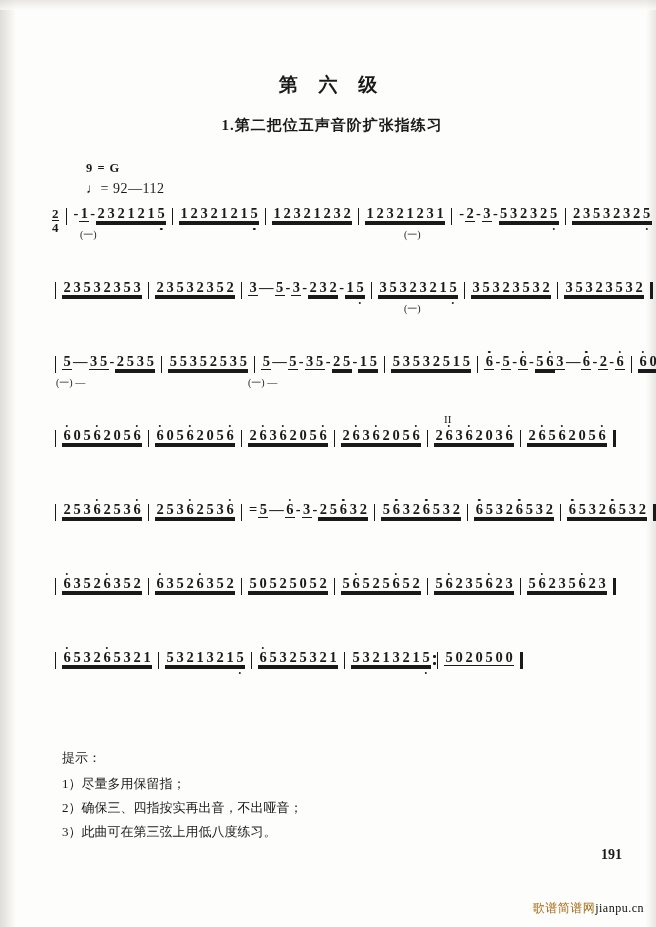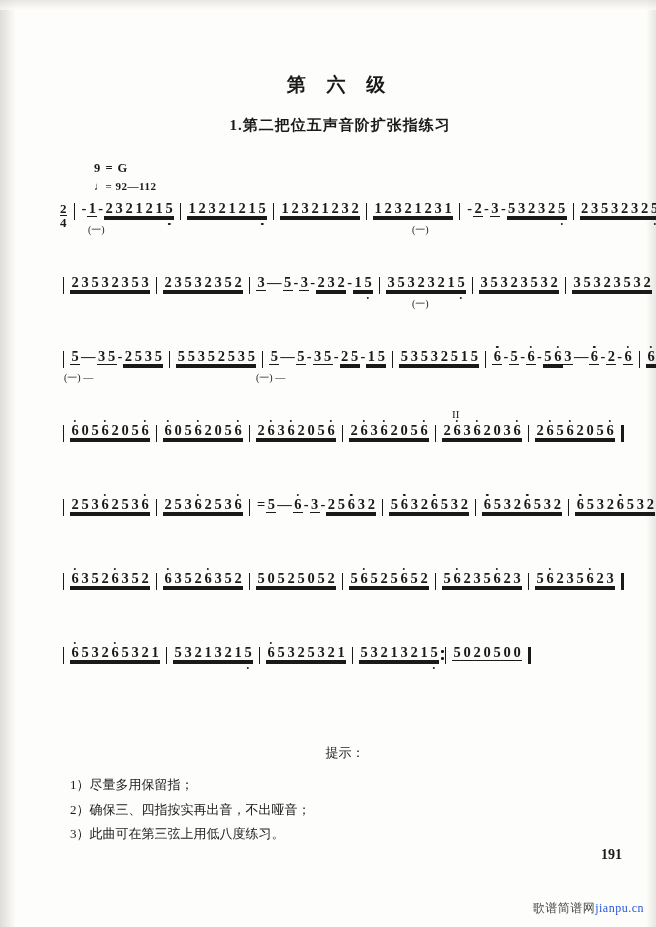--- a/index.html
+++ b/index.html
@@ -38,21 +38,21 @@
   .edge-top {
     position: absolute;
     left: 0; top: 0;
     width: 656px; height: 10px;
     background: linear-gradient(to bottom, #e0ded9, #fdfdfb);
     opacity: .7;
   }
 
   .content {
     position: absolute;
-    left: 60px;
+    left: 52px;
     top: 0;
     width: 560px;
     height: 920px;
   }
 
   .grade-title {
     text-align: center;
     font-size: 19px;
     font-weight: bold;
     letter-spacing: 8px;
@@ -71,23 +71,22 @@
     margin-top: 24px;
     margin-left: 34px;
     font-size: 12.5px;
     line-height: 1.55;
   }
   .meta .key {
     font-weight: bold;
     letter-spacing: 1px;
   }
   .meta .tempo {
-    font-size: 11px;
+    font-size: 14px;
     letter-spacing: 0.5px;
-    font-weight: bold;
   }
 
   .staff-area {
     margin-top: 6px;
   }
 
   .system {
     position: relative;
     height: 74px;
     margin-left: 0px;
@@ -209,41 +208,41 @@
     font-size: 11px;
     margin-top: 36px;
   }
 
   .tips {
     margin-top: 22px;
     margin-left: 10px;
     font-size: 13px;
     line-height: 1.85;
   }
-  .tips .tips-head { margin-bottom: 8px; text-align: center; }
+  .tips .tips-head { margin-bottom: 2px; }
   .tips .tip-line { text-indent: 0; }
 
   .page-number {
     position: absolute;
     right: 34px;
     bottom: 64px;
     font-size: 14px;
     font-weight: bold;
   }
   .watermark {
     position: absolute;
     right: 12px;
     bottom: 10px;
     font-size: 12px;
     color: #7a8fa8;
     letter-spacing: 0.5px;
     opacity: .95;
   }
-  .watermark .wm-cn { color: #404040; }
-  .watermark .wm-en { color: #1d4ed8; }
+  .watermark .wm-cn { color: #a16207; }
+  .watermark .wm-en { color: #000000; }
 </style>
 </head>
 <body>
 
 <div class="page">
   <div class="edge-left"></div>
   <div class="edge-right"></div>
   <div class="edge-top"></div>
 
   <div class="content">

